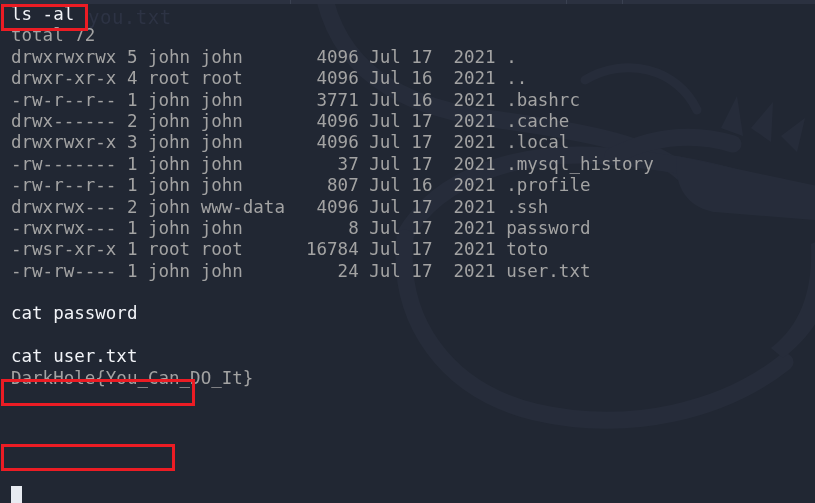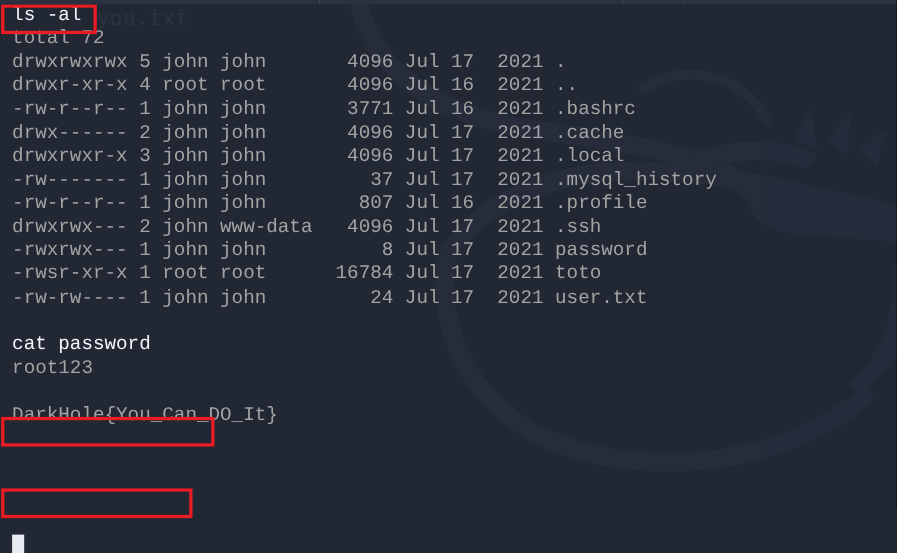--- a/index.html
+++ b/index.html
@@ -58,21 +58,20 @@
   }
 
   .term {
     position: absolute;
     top: 0; left: 0;
     width: 815px;
     height: 503px;
     z-index: 3;
     padding: 4px 0 0 0;
     box-sizing: border-box;
-    font-family: Liberation Mono, monospace;
   }
 
   .line {
     height: 21.4px;
     line-height: 21.4px;
     font-size: 17.5px;
     color: #a3a3a3;
     white-space: pre;
     padding-left: 11px;
     letter-spacing: 0px;
@@ -143,22 +142,22 @@
     <div class="line">drwxrwxr-x 3 john john       4096 Jul 17  2021 .local</div>
     <div class="line">-rw------- 1 john john         37 Jul 17  2021 .mysql_history</div>
     <div class="line">-rw-r--r-- 1 john john        807 Jul 16  2021 .profile</div>
     <div class="line">drwxrwx--- 2 john www-data   4096 Jul 17  2021 .ssh</div>
     <div class="line">-rwxrwx--- 1 john john          8 Jul 17  2021 password</div>
     <div class="line">-rwsr-xr-x 1 root root      16784 Jul 17  2021 toto</div>
     <div class="line">-rw-rw---- 1 john john         24 Jul 17  2021 user.txt</div>
 
     <div class="line blank">&nbsp;</div>
     <div class="line cmd">cat password</div>
-    <div class="line">root123</div>
     <div class="line blank">&nbsp;</div>
+    <div class="line cmd">cat user.txt</div>
     <div class="line">DarkHole{You_Can_DO_It}</div>
   </div>
 
   <div class="redbox" style="left:1px;  top:4px;   width:87px;  height:27px;"></div>
   <div class="redbox" style="left:1px;  top:379px; width:194px; height:27px;"></div>
   <div class="redbox" style="left:1px;  top:444px; width:174px; height:27px;"></div>
 
   <div class="cursor-block" style="top:486px;"></div>
 
 </div>

